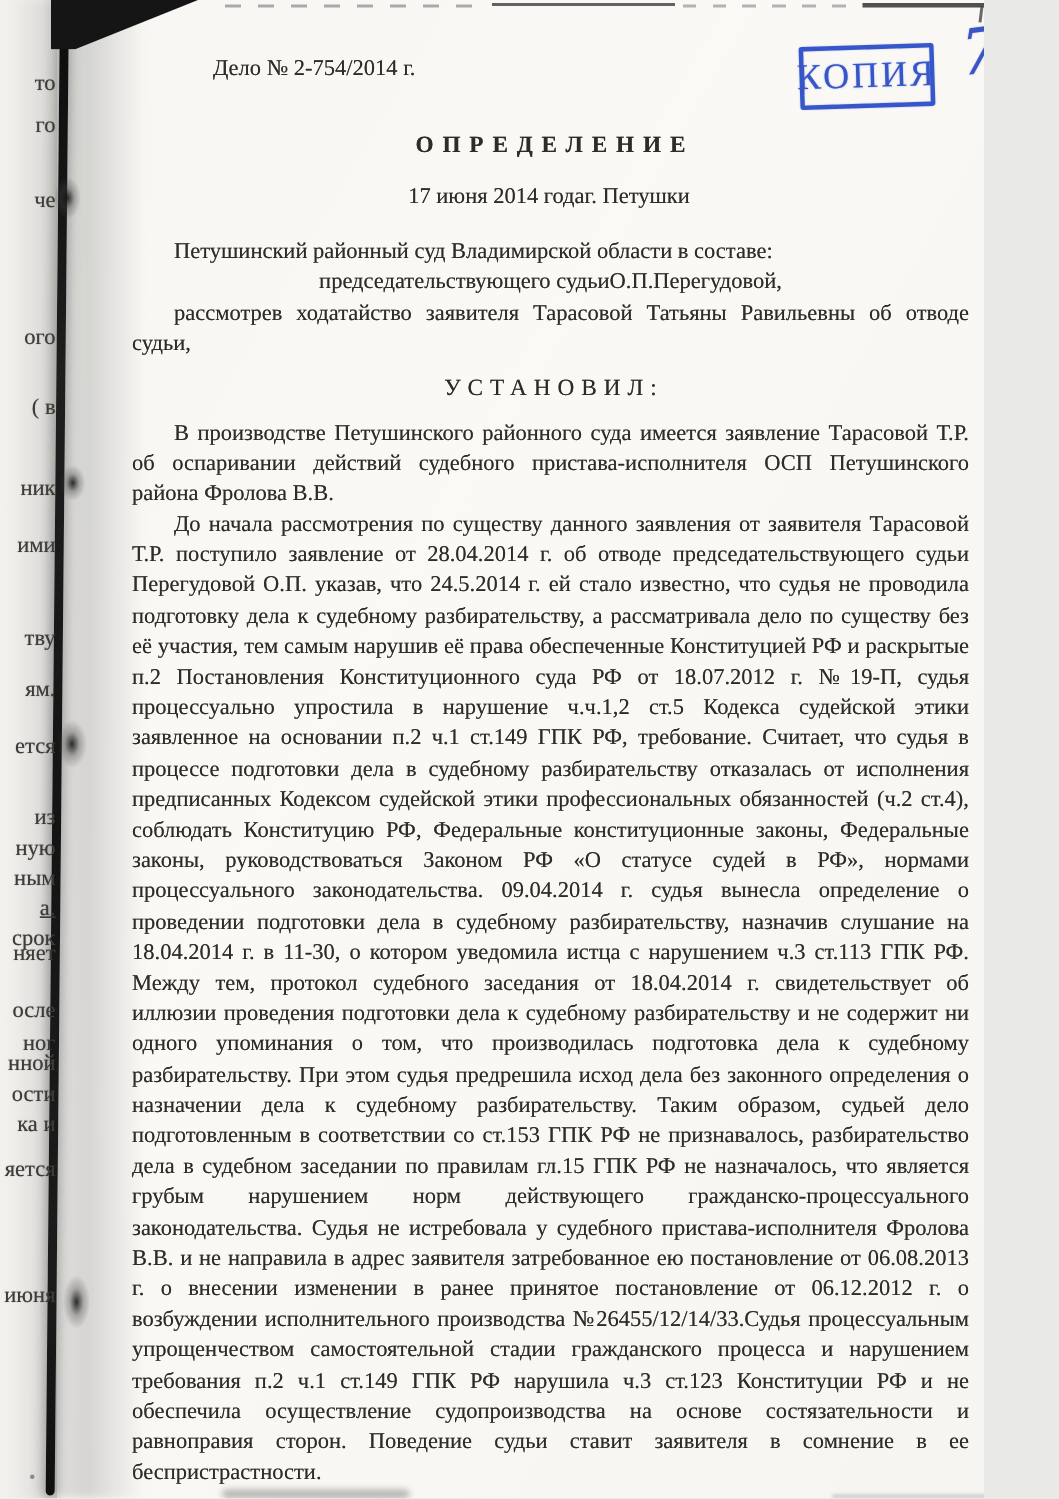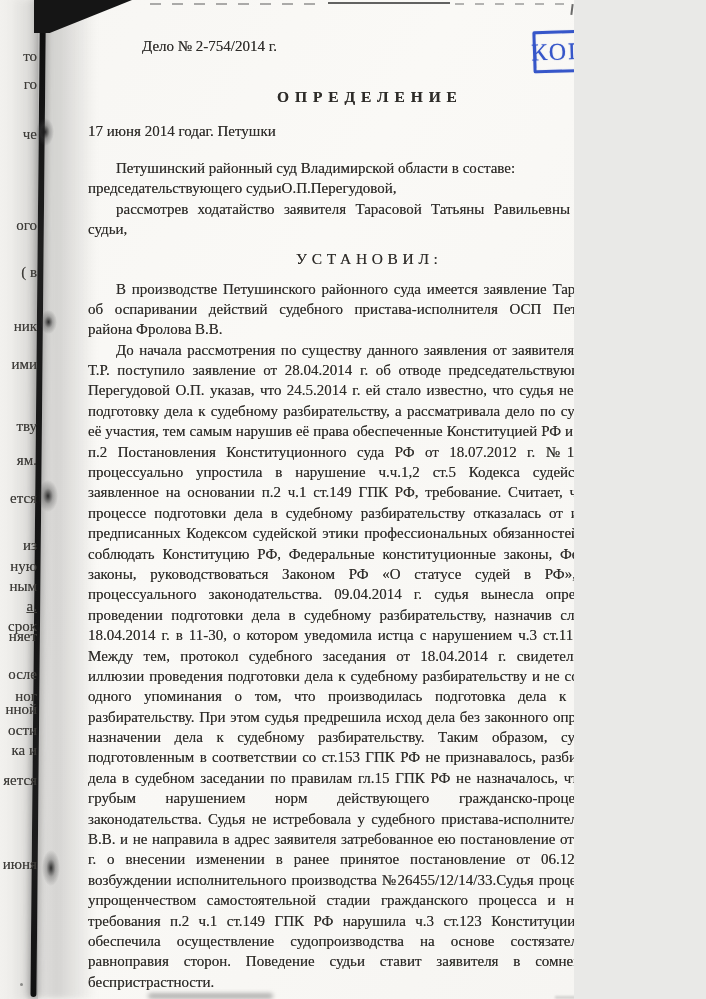--- a/index.html
+++ b/index.html
@@ -1,18 +1,18 @@
 <!DOCTYPE html>
 <html lang="ru"><head>
 <meta charset="utf-8">
 <style>
   html,body{margin:0;padding:0;background:#e9e9e7;}
   .page{
     position:relative;
-    width:574px;height:999px;
+    width:656px;height:999px;
     background:linear-gradient(120deg,#f7f6f3 0%,#faf9f6 40%,#f6f5f2 100%);
     overflow:hidden;
     font-family:"Liberation Serif", serif;
     color:#2e2c29;
   }
   
   .edge-strip{position:absolute;left:0;top:0;bottom:0;width:38px;
     background:linear-gradient(90deg,#f2f1ee 0%,#ebeae7 70%,#dddcd9 100%);}
   .haze{position:absolute;left:10px;top:0;bottom:0;width:86px;
     background:linear-gradient(90deg,rgba(120,120,120,0) 0%,rgba(115,115,115,.22) 42%,rgba(110,110,110,.26) 56%,rgba(120,120,120,0) 100%);
@@ -56,23 +56,23 @@
   .hand-mark{position:absolute;left:640px;top:12px;font-size:42px;line-height:1;
     color:#3a55c8;font-family:"DejaVu Serif",serif;font-style:italic;
     transform:rotate(-7deg) skewX(-6deg);text-shadow:0 0 1px rgba(58,85,200,.5);}
   
   .content{position:absolute;left:88px;top:36px;width:558px;
     font-size:15px;line-height:1.36;text-align:justify;
     text-shadow:0 0 .4px rgba(45,43,40,.65);}
   .header-row{padding-left:7px;margin-left:47px;}
   .title{font-size:15.5px;font-weight:bold;text-align:center;letter-spacing:.38em;
     margin:30px 0 0;text-indent:.38em;}
-  .date-row{display:flex;justify-content:flex-start;margin-top:14px;padding-right:2px;}
+  .date-row{display:flex;justify-content:center;margin-top:14px;padding-right:2px;}
   .intro-first{margin:16px 0 0;text-indent:28px;}
-  .comp-row{display:flex;justify-content:flex-start;}
+  .comp-row{display:flex;justify-content:center;}
   .par{margin:0;text-indent:28px;text-align:justify;}
   .resolution{font-size:15.5px;font-weight:normal;text-align:center;letter-spacing:.3em;
     margin:9px 0 9px;text-indent:.3em;}
 </style>
 </head>
 <body>
 
 <div class="page">
 
   <div class="edge-strip"></div>

